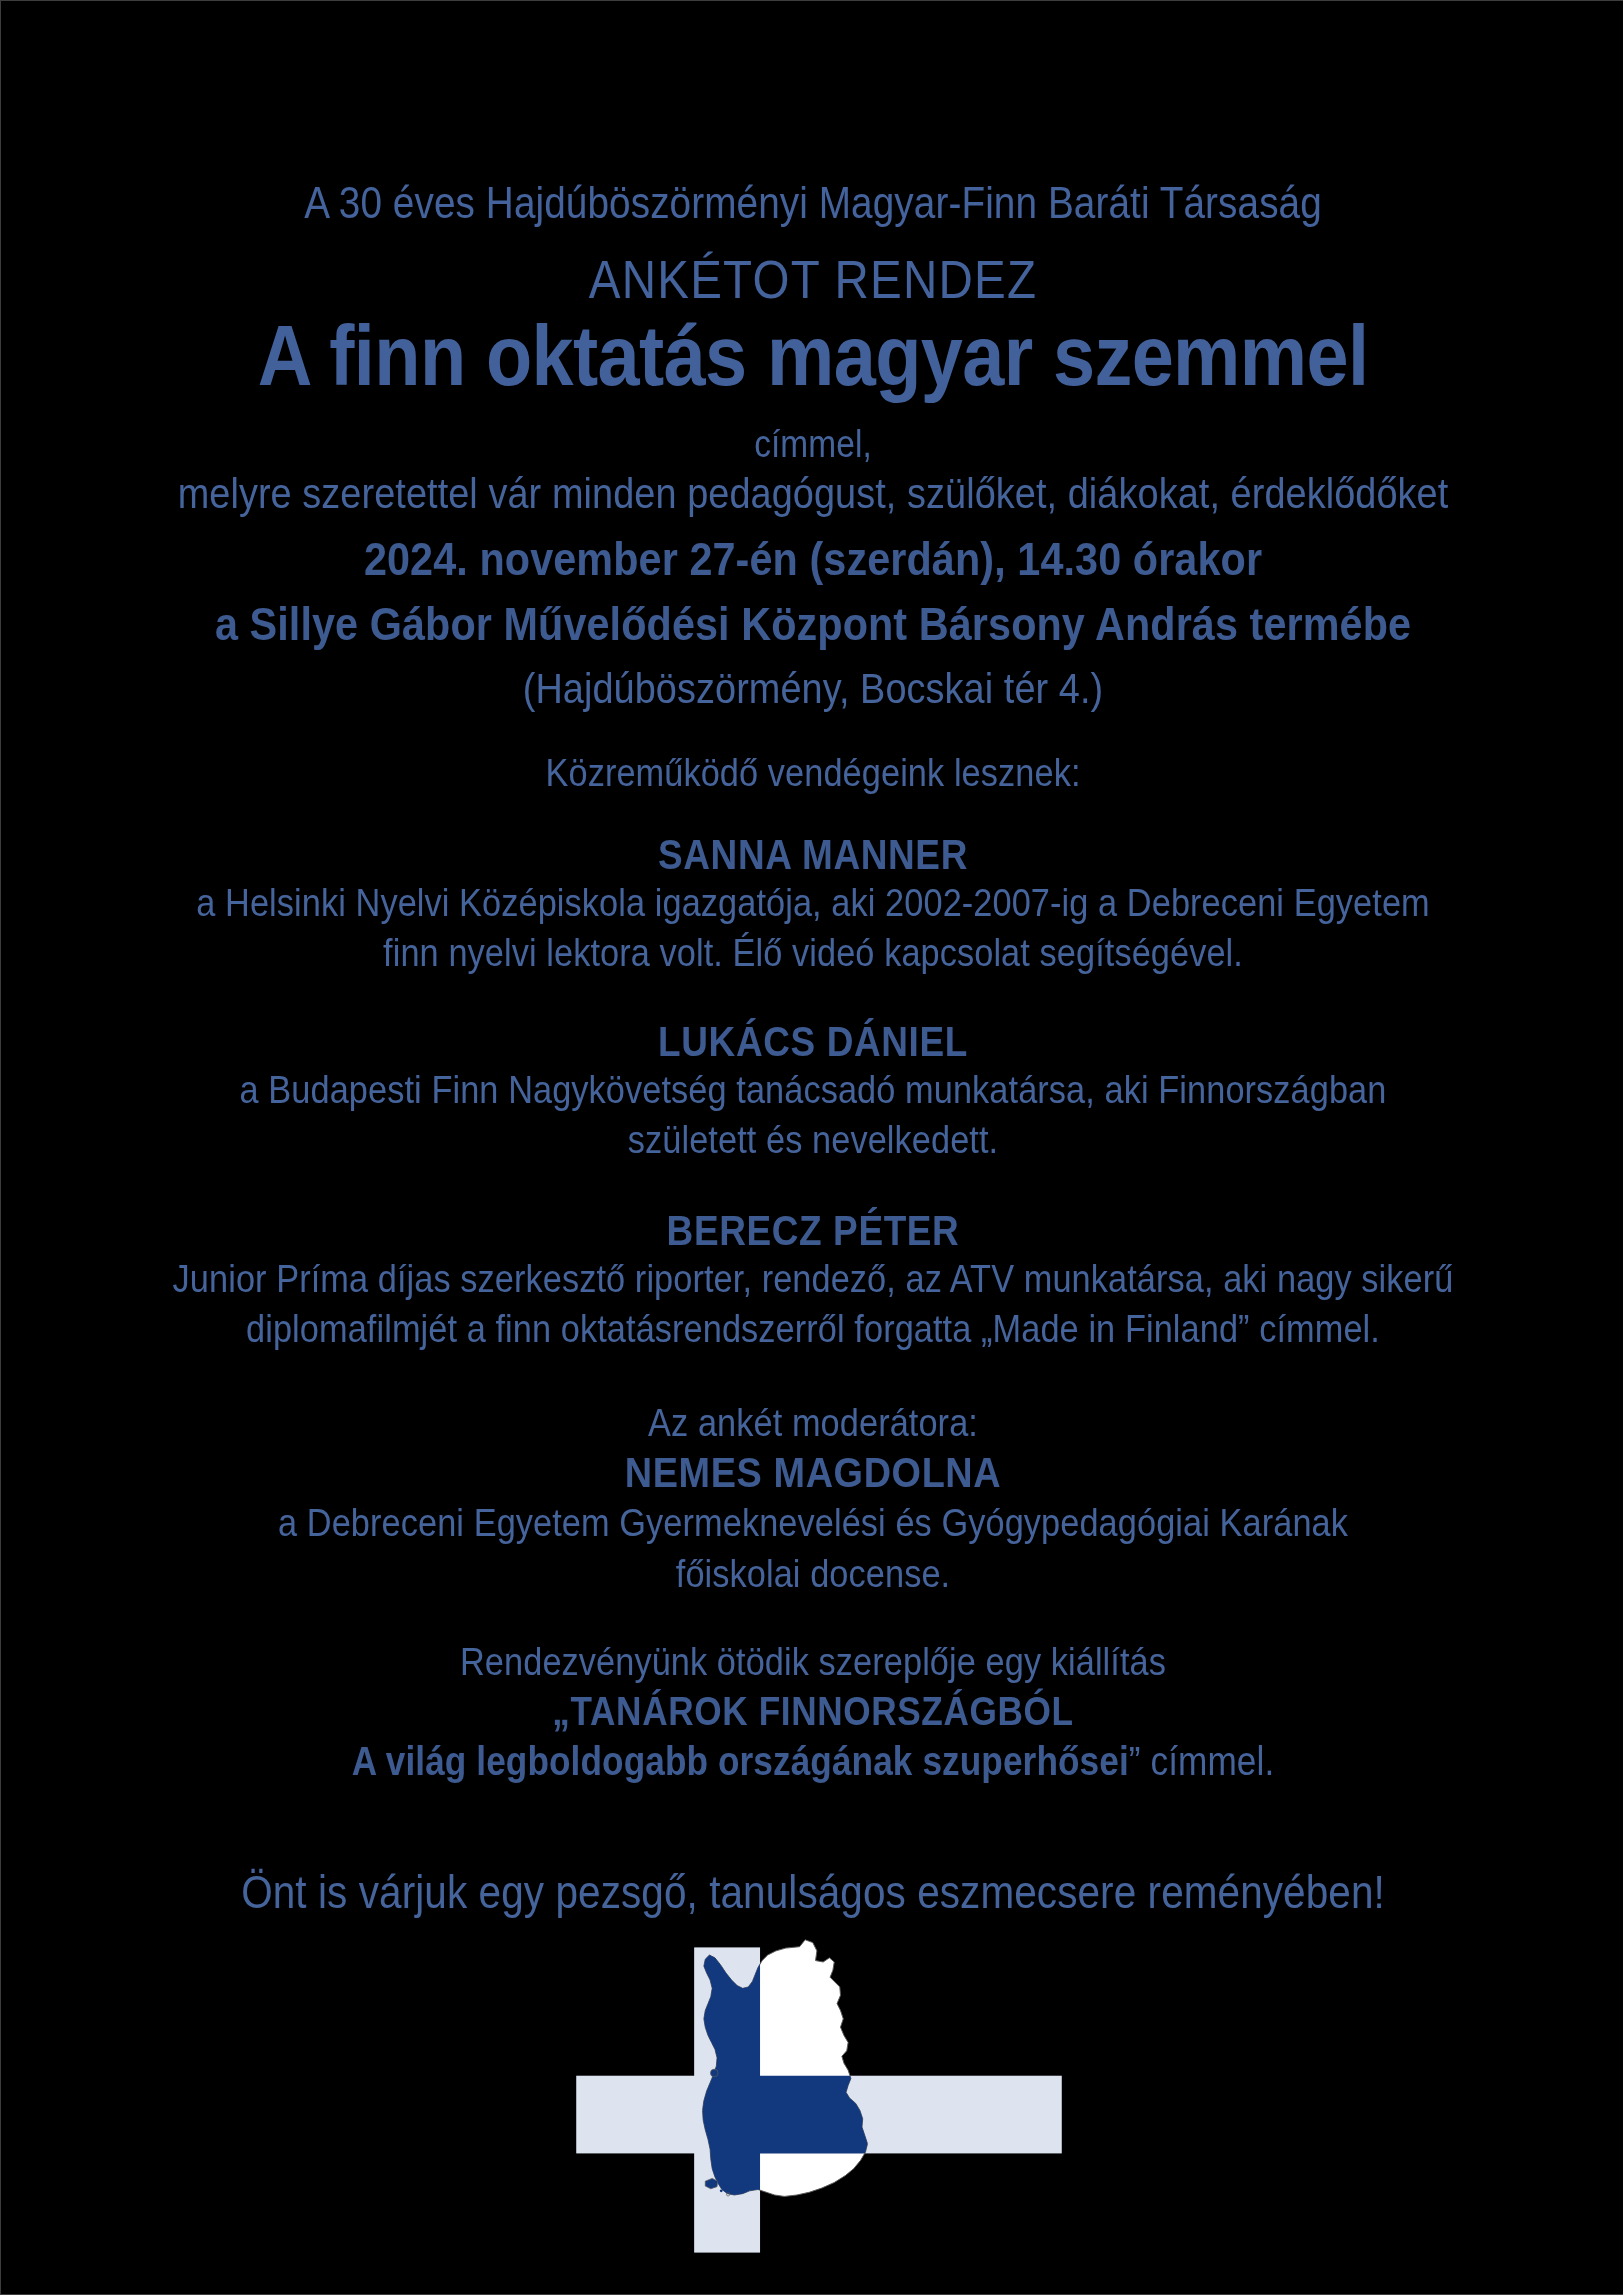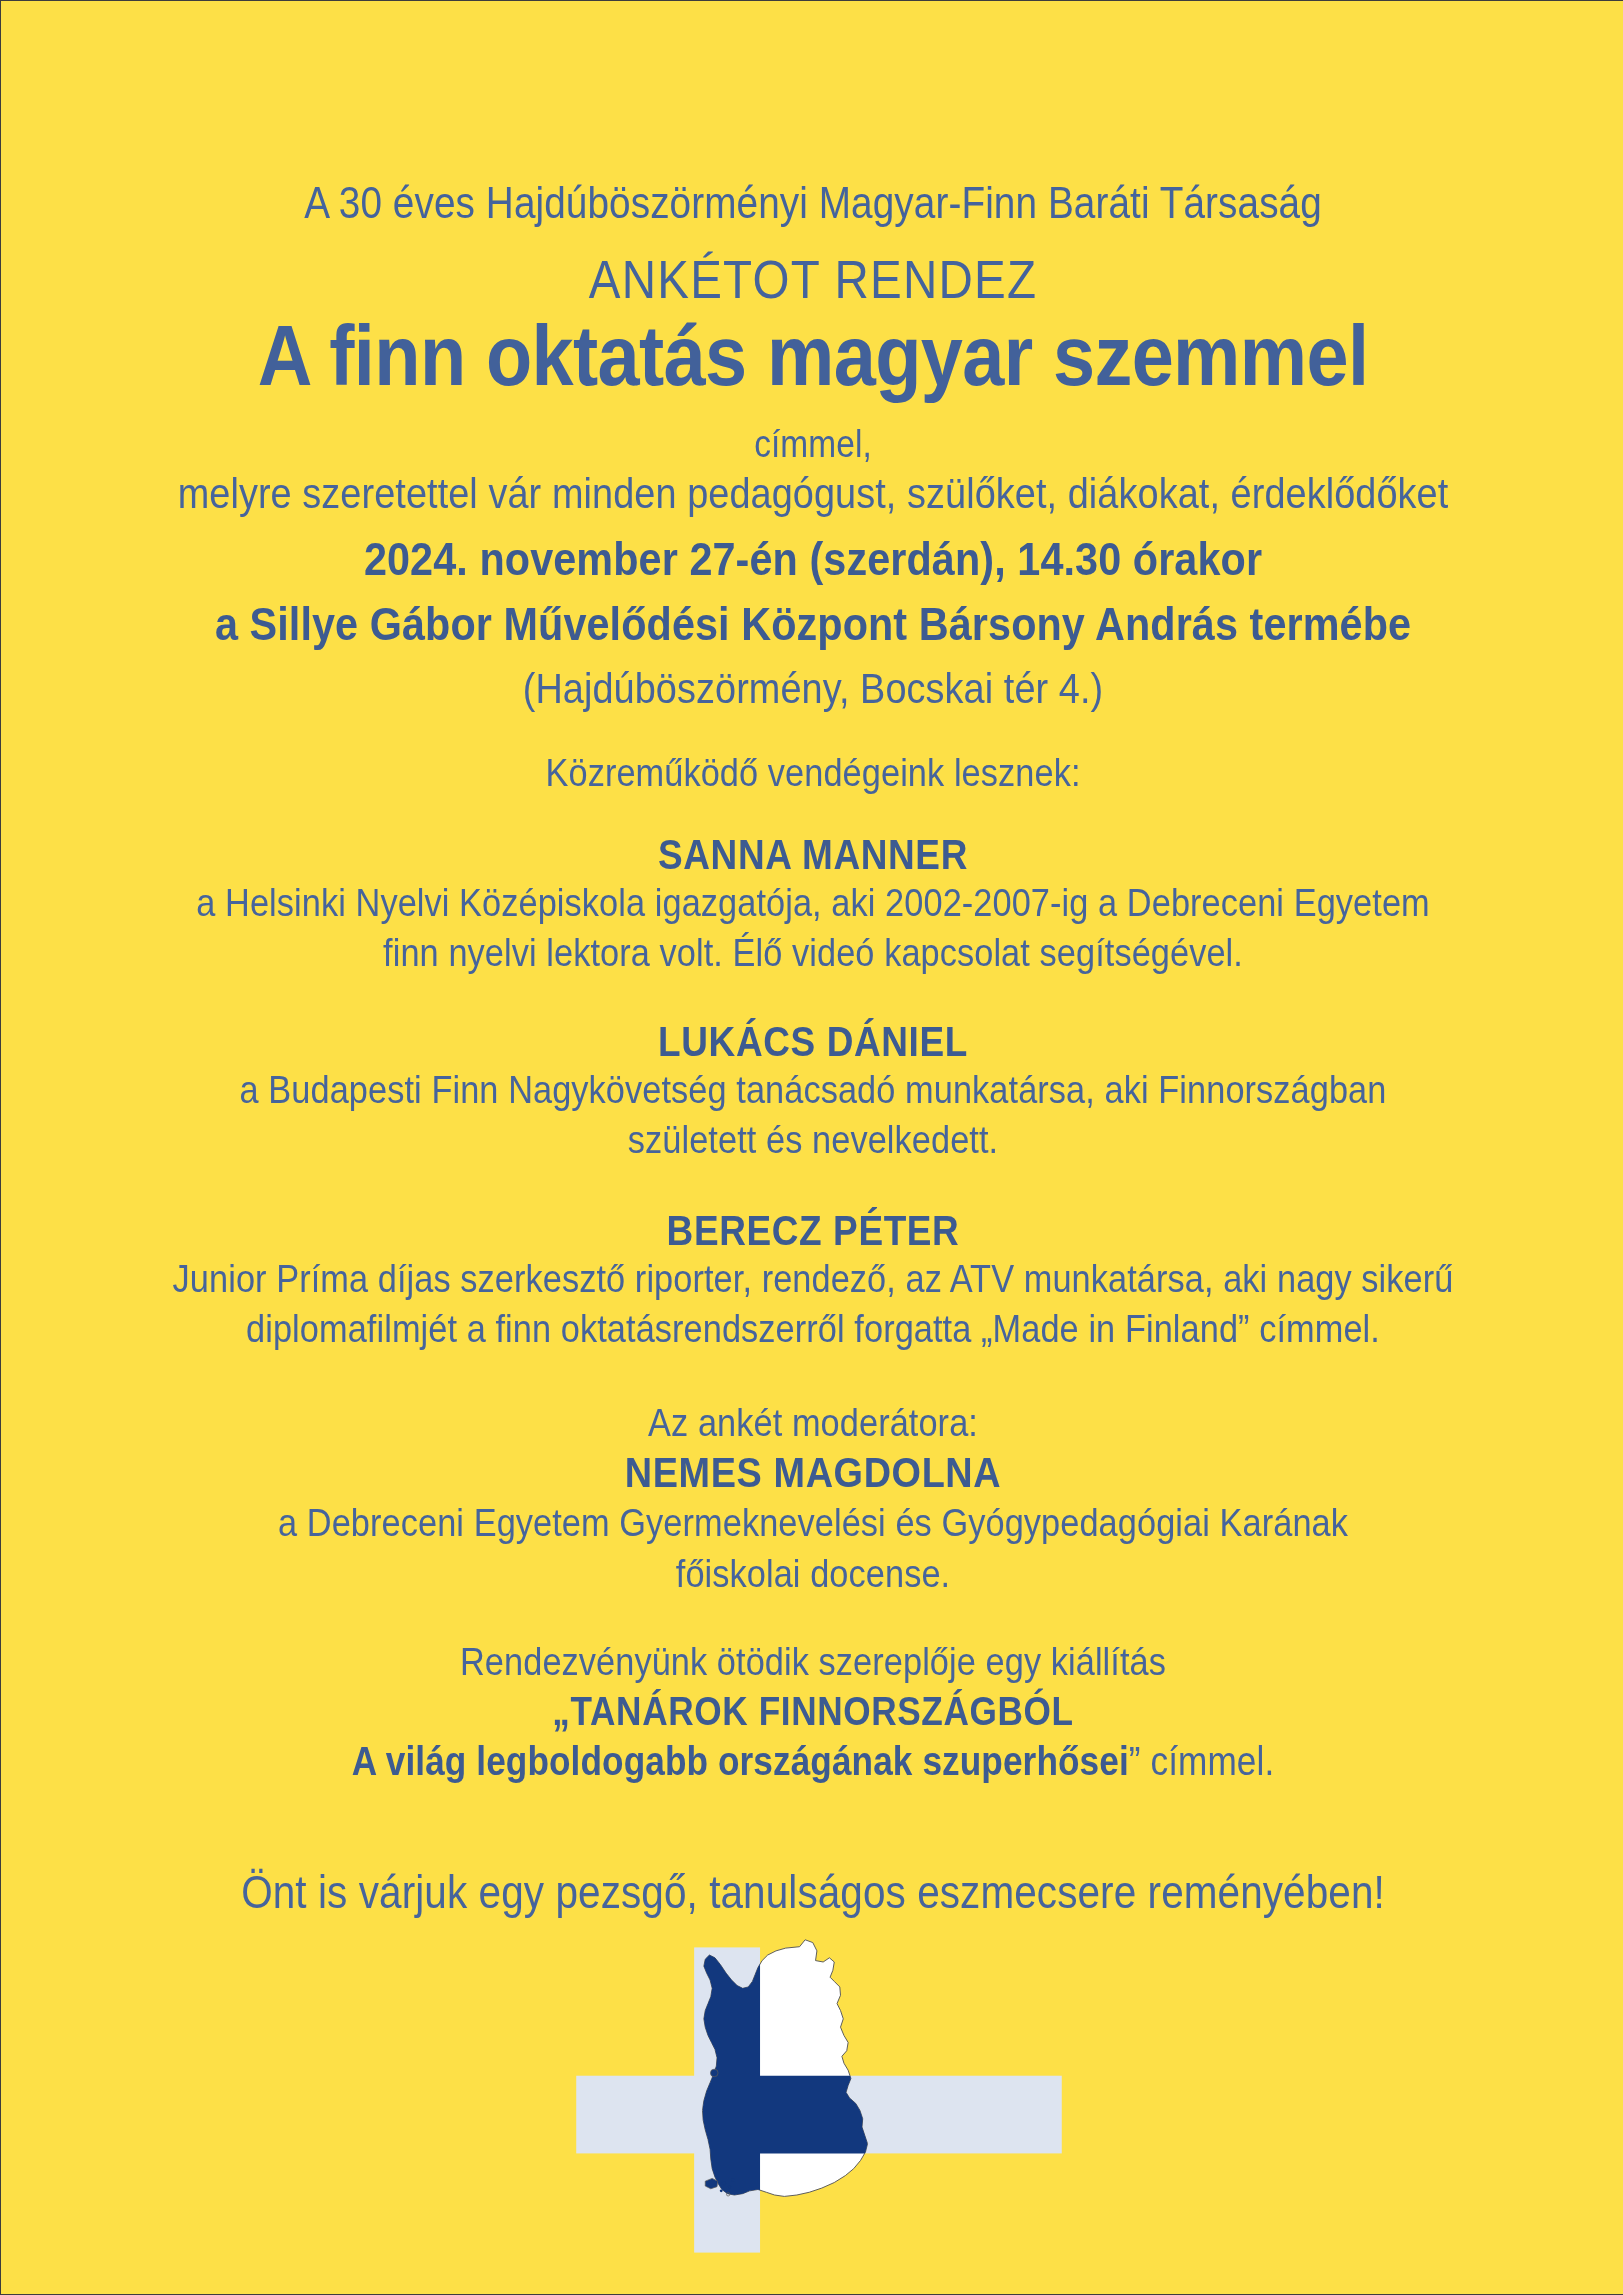--- a/index.html
+++ b/index.html
@@ -11,21 +11,21 @@
     width: 1624px;
     height: 2295px;
     font-family: "Liberation Sans", sans-serif;
     overflow: hidden;
     position: relative;
   }
   #poster {
     position: relative;
     width: 1624px;
     height: 2295px;
-    background: #fde047;
+    background: #000000;
     box-sizing: border-box;
     border: 1.4px solid #3d3d3d;
     overflow: hidden;
   }
   .content {
     position: absolute;
     left: 0;
     top: 0;
     width: 1624px;
     text-align: center;

